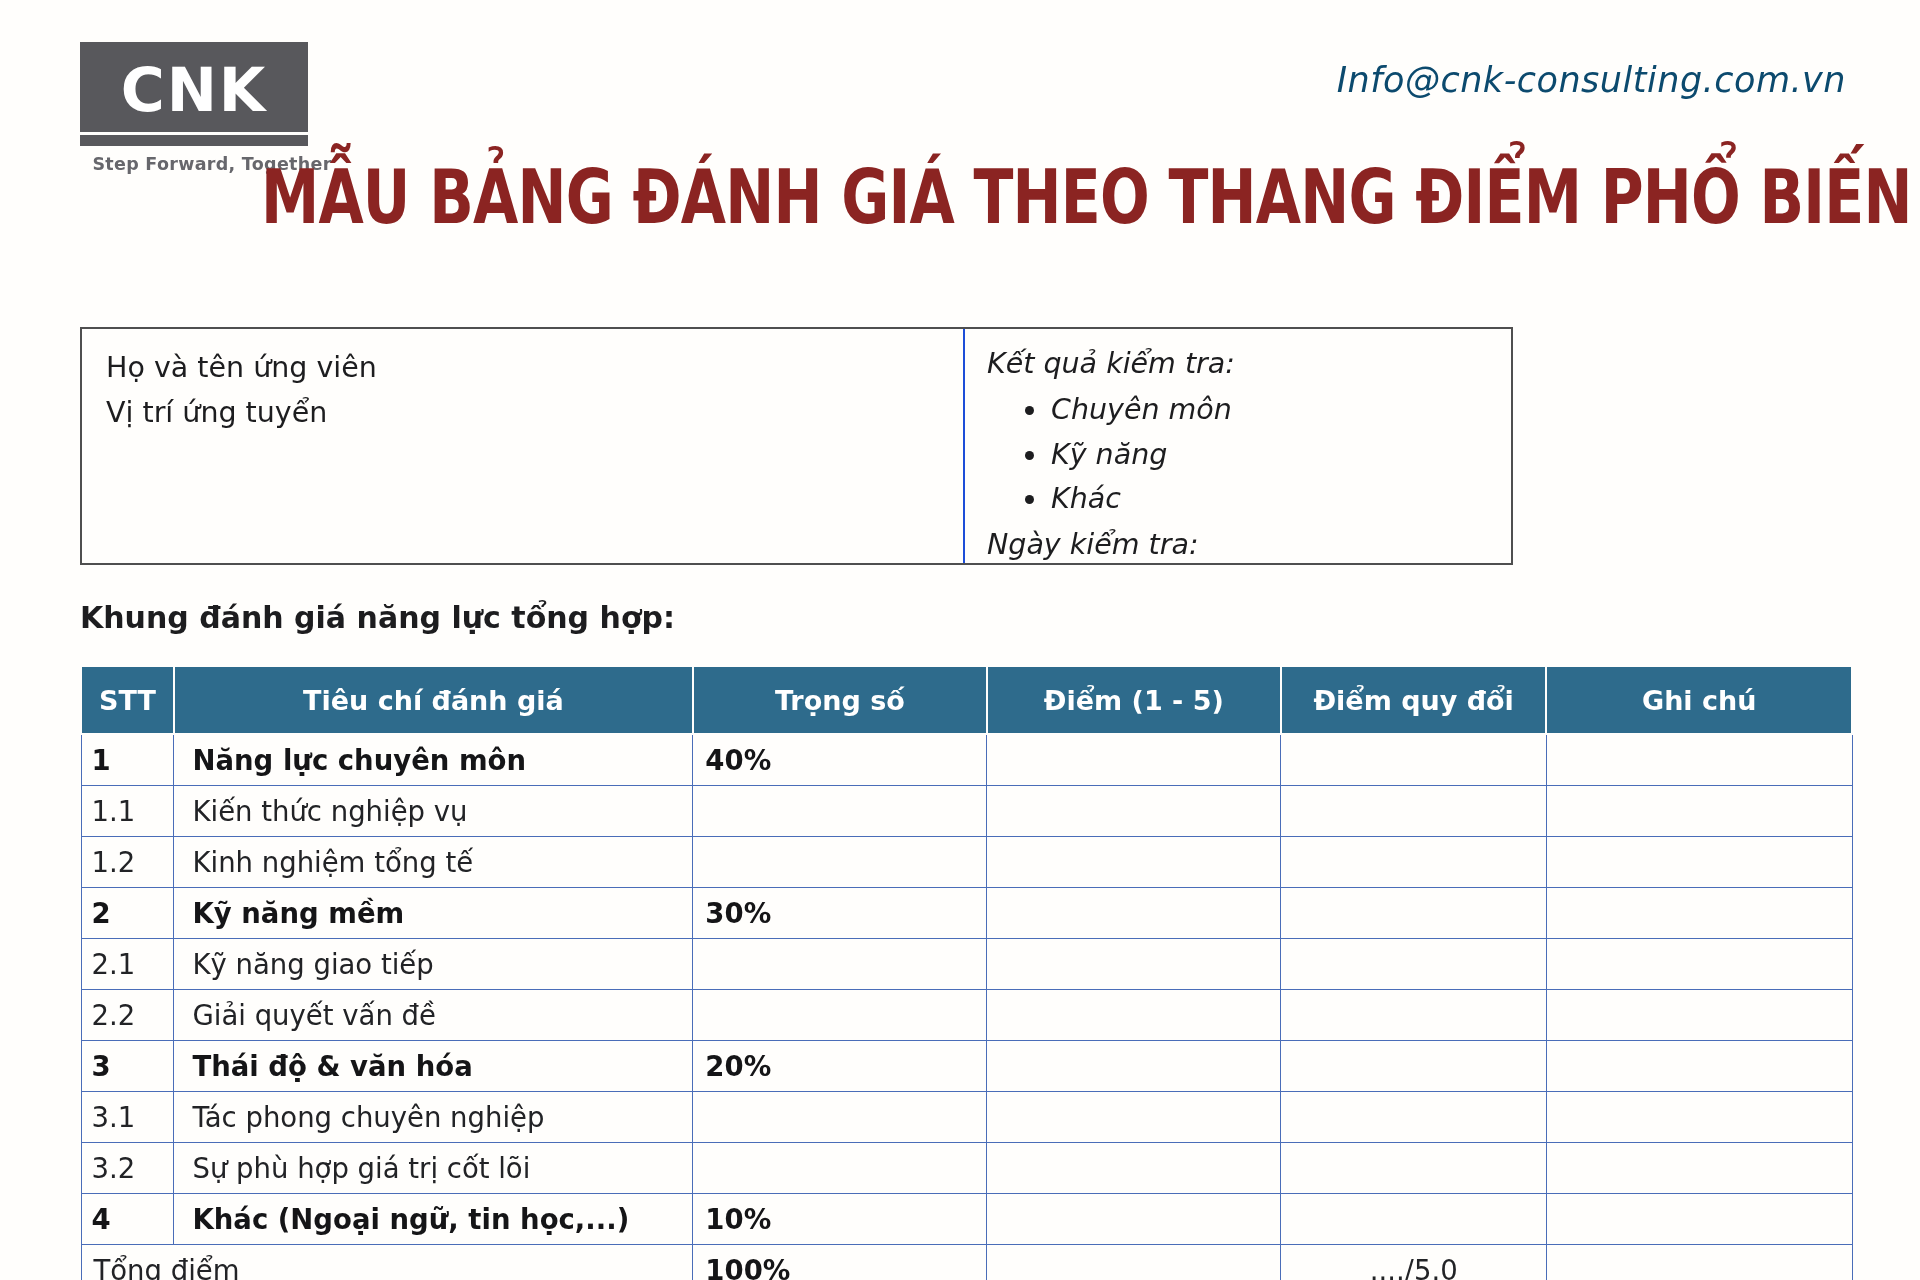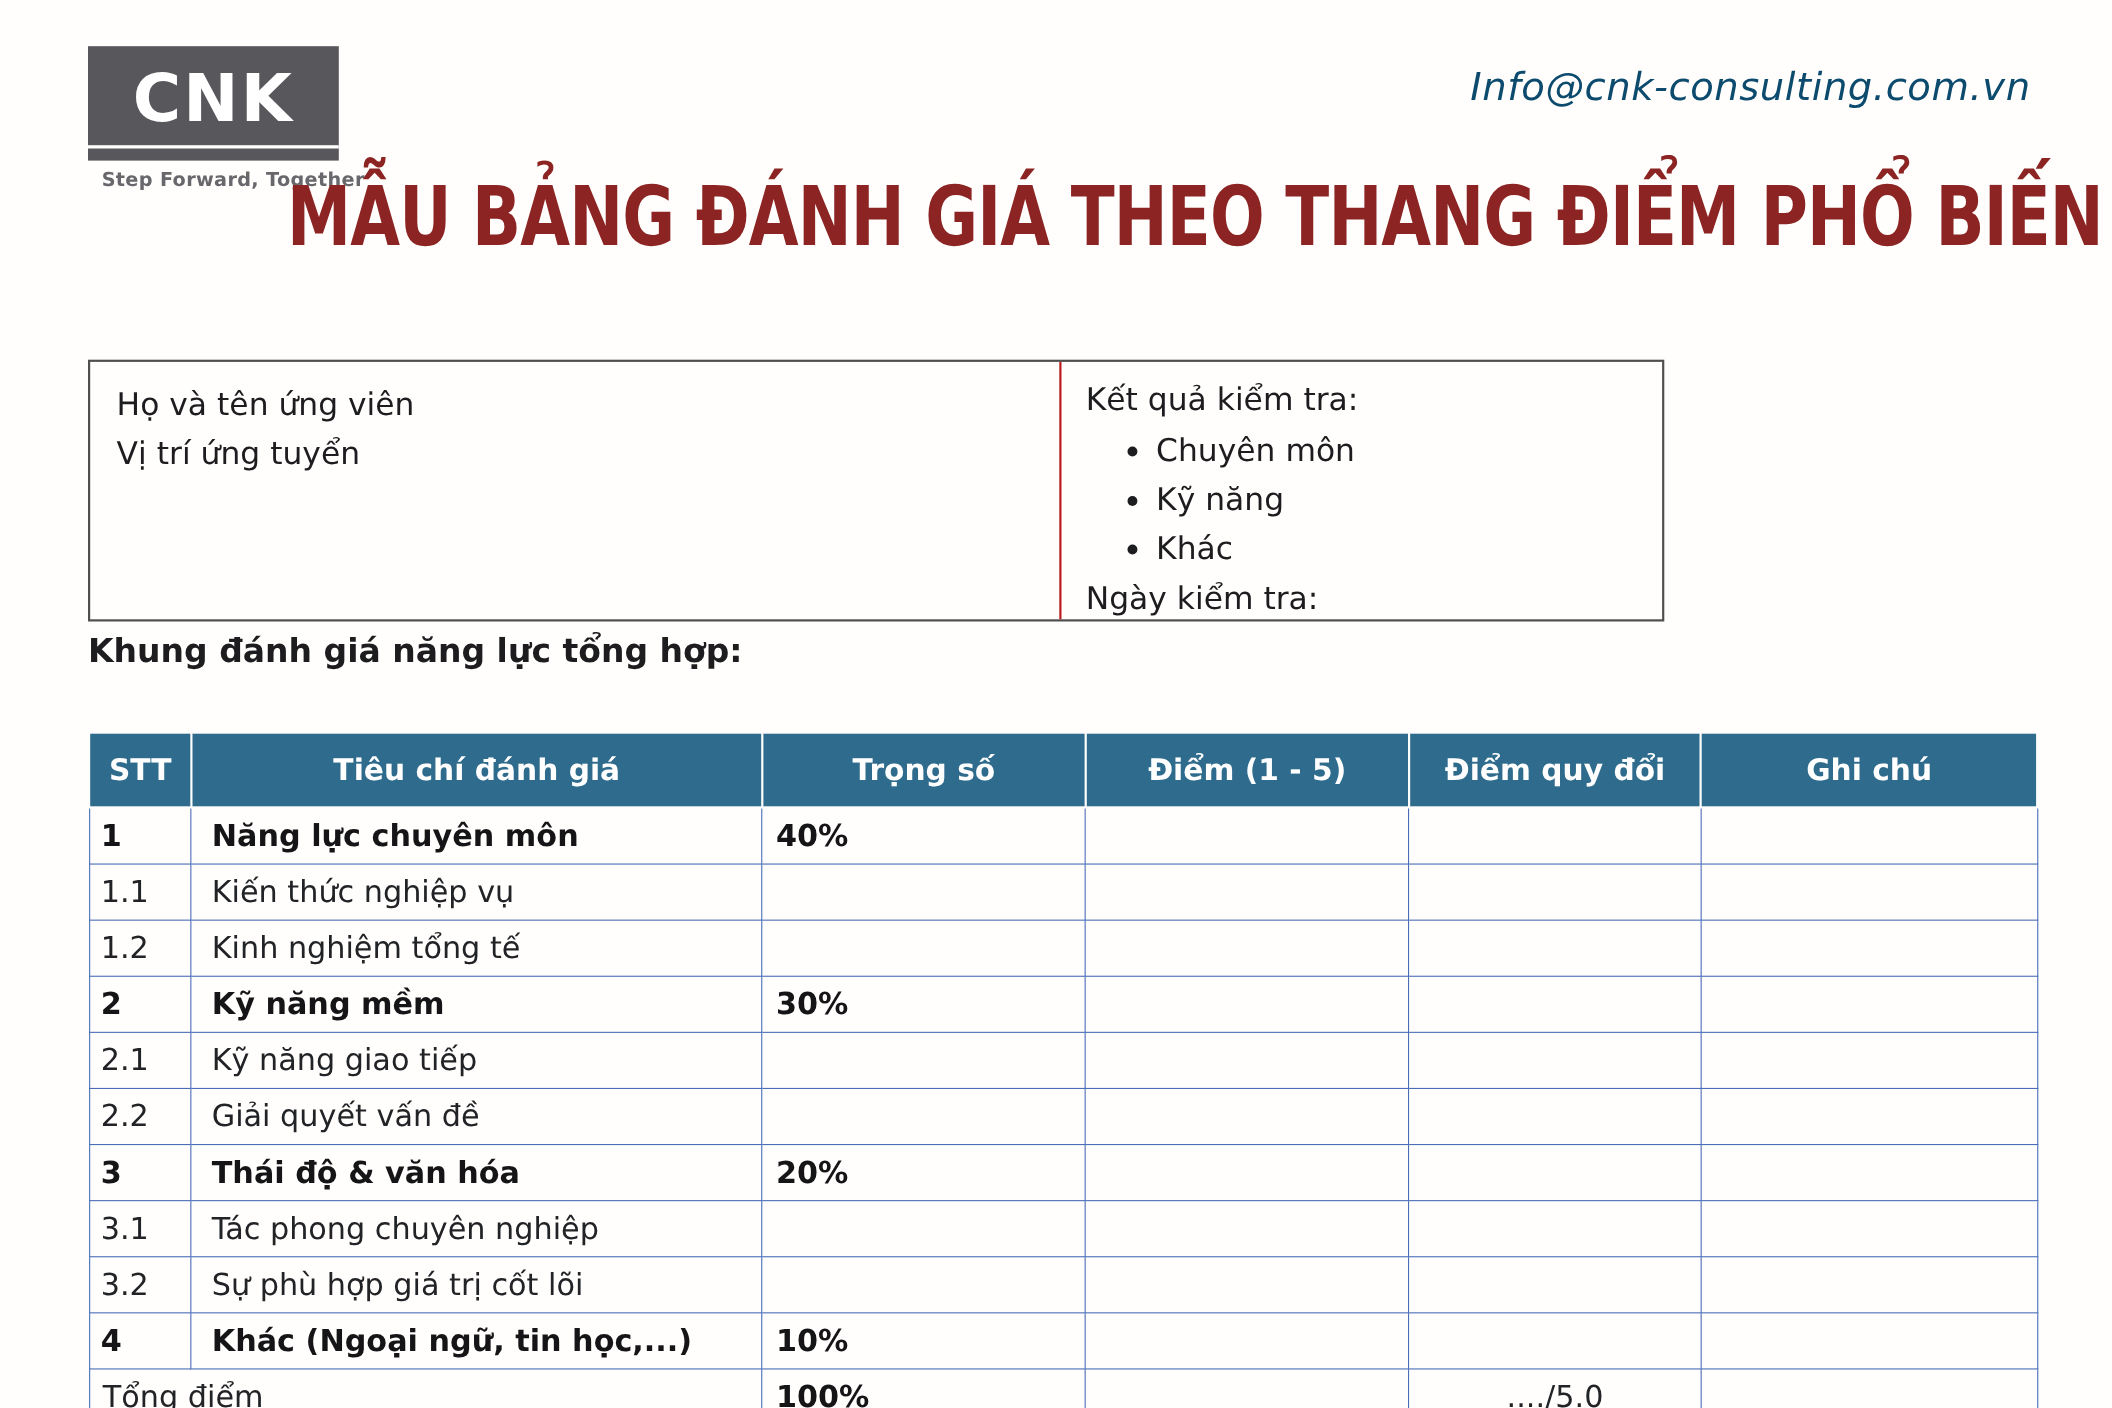--- a/index.html
+++ b/index.html
@@ -45,26 +45,26 @@
     border:2px solid #4f4f4f;
     display:grid; grid-template-columns:881px 1fr; grid-template-rows:120px 1fr;
     background:#fffefc;
   }
   .info-cell { font-size:28.5px; color:#1d1d1f; }
   .cell-a { grid-column:1; grid-row:1; padding:16px 10px 0 24px; line-height:1.58; }
   .cell-b {
     grid-column:1; grid-row:2; border-top:2px solid #4f4f4f;
     display:flex; align-items:center; padding-left:24px;
   }
-  .cell-c { grid-column:2; grid-row:1 / span 2; border-left:2px solid #b91c1c; padding:13px 0 0 22px; line-height:1.52; }
+  .cell-c { grid-column:2; grid-row:1 / span 2; border-left:2px solid #1d4ed8; padding:13px 0 0 22px; line-height:1.52;font-style:italic; }
   .cell-c ul { list-style:disc; margin:3px 0 3px 0; padding-left:62px; }
   .cell-c li { padding-left:2px; margin:1px 0; }
 
   
-  .section-heading { position:absolute; left:80px; top:575px; font-size:30px; font-weight:bold; }
+  .section-heading { position:absolute; left:80px; top:600px; font-size:30px; font-weight:bold; }
 
   
   .eval-table {
     position:absolute; left:80px; top:665px; width:1773px;
     border-collapse:collapse; table-layout:fixed;
   }
   .eval-table thead th {
     background:#2e6b8c; color:#ffffff; font-size:27px; font-weight:bold;
     height:68px; border:2px solid #fffefc; text-align:center; vertical-align:middle;
   }

